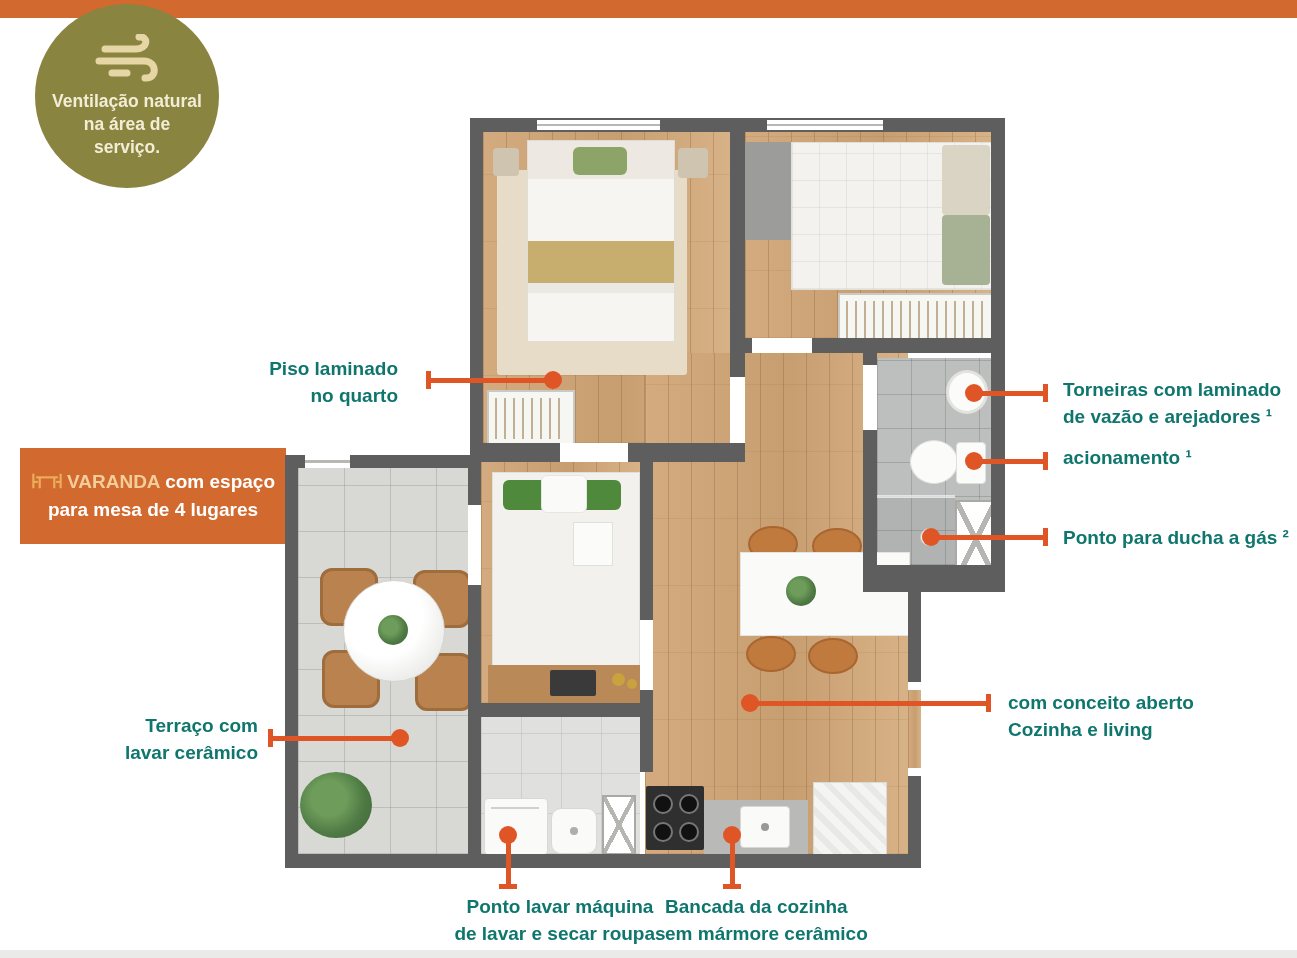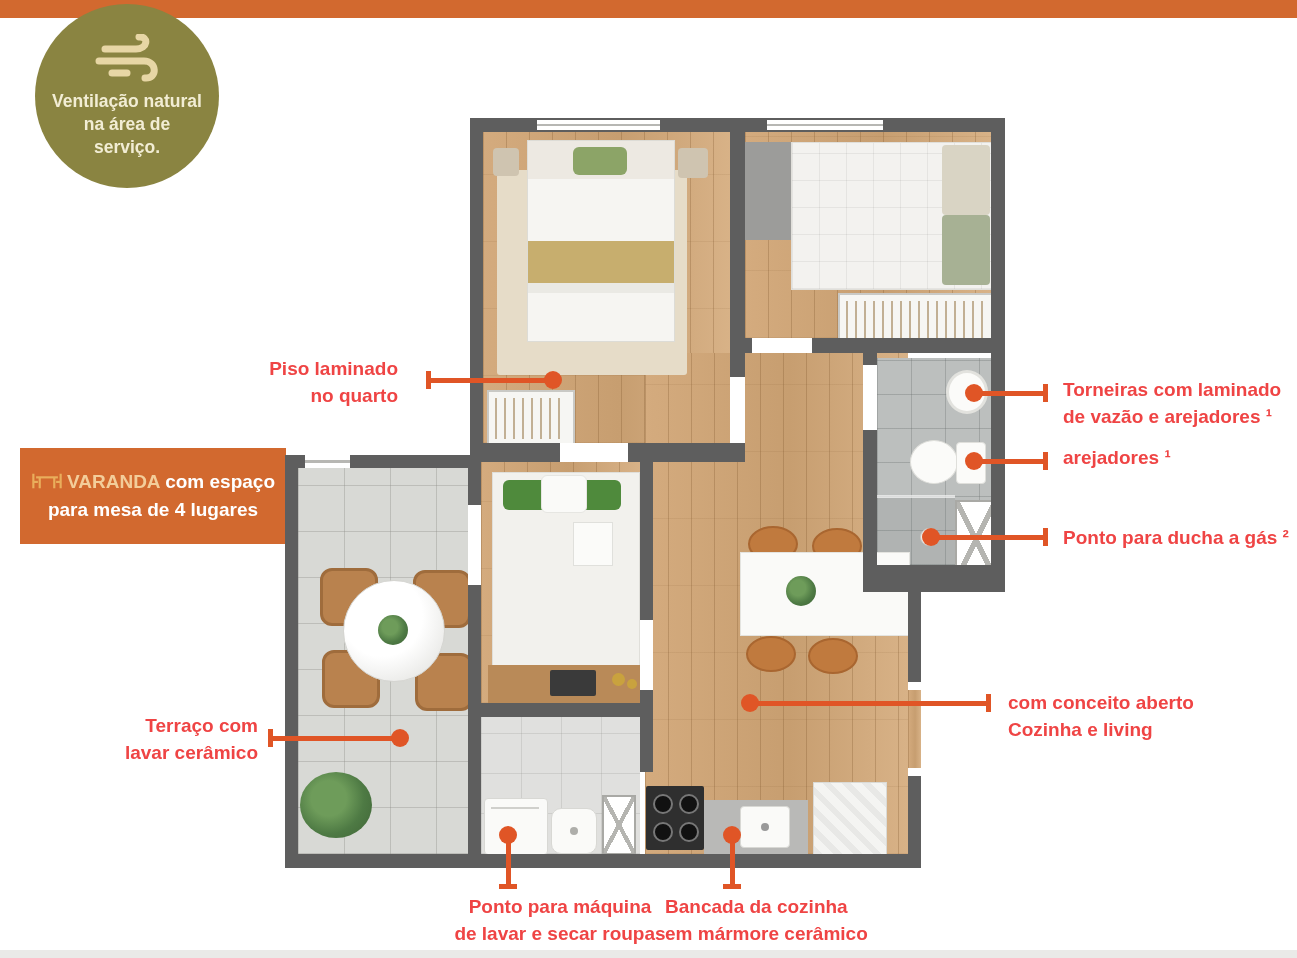--- a/index.html
+++ b/index.html
@@ -23,21 +23,21 @@
   .white-f{position:absolute;background:#FAFAF8;border:1px solid #D8D8D4;border-radius:4px;}
   .closet{position:absolute;background:#F6F6F3;border:2px solid #C9C9C5;}
   .closet .rail{position:absolute;left:6px;right:6px;top:6px;bottom:6px;
     background-image:repeating-linear-gradient(90deg, rgba(150,118,70,.55) 0 2px, rgba(0,0,0,0) 2px 9px);}
   .window{position:absolute;background:linear-gradient(#fff 0 38%,#B7B7B3 38% 62%,#fff 62%);}
   .hatch{position:absolute;background-color:#fff;border:2px solid #A9A9A5;background-image:
     linear-gradient(to top right, rgba(0,0,0,0) 46%, #B5B5B1 46% 54%, rgba(0,0,0,0) 54%),
     linear-gradient(to bottom right, rgba(0,0,0,0) 46%, #B5B5B1 46% 54%, rgba(0,0,0,0) 54%);}
   .lead{position:absolute;background:#E05526;}
   .dot{position:absolute;width:18px;height:18px;border-radius:50%;background:#E05526;}
-  .callout{position:absolute;color:#ef4444;font-size:19px;font-weight:bold;line-height:27px;}
+  .callout{position:absolute;color:#0f766e;font-size:19px;font-weight:bold;line-height:27px;}
   .callout span{display:block;}
   .chair{position:absolute;width:52px;height:52px;border-radius:12px;background:#B9824E;border:3px solid #9F6C3C;}
   .dchair{position:absolute;width:46px;height:32px;border-radius:50%;background:#C07A3E;border:2px solid #A96630;}
   .quilt{position:absolute;background:#F3F2EF;border:1px solid #E0DFDA;background-image:
     repeating-linear-gradient(0deg, rgba(0,0,0,.06) 0 1px, rgba(0,0,0,0) 1px 27px),
     repeating-linear-gradient(90deg, rgba(0,0,0,.06) 0 1px, rgba(0,0,0,0) 1px 27px);}
   .gpillow{position:absolute;background:#6E9450;border-radius:6px;}
   .plant{position:absolute;border-radius:50%;
     background:radial-gradient(circle at 40% 40%, #6E9C5A 0 30%, #4E7A44 60%, #3E6336 100%);}
 </style>
@@ -239,33 +239,33 @@
 
 <div class="callout" style="left:228px;top:355px;width:170px;text-align:right;">
   <span>Piso laminado</span>
   <span>no quarto</span>
 </div>
 <div class="callout" style="left:1063px;top:376px;width:230px;">
   <span>Torneiras com laminado</span>
   <span>de vazão e arejadores ¹</span>
 </div>
 <div class="callout" style="left:1063px;top:444px;width:230px;">
-  <span>arejadores ¹</span>
+  <span>acionamento ¹</span>
 </div>
 <div class="callout" style="left:1063px;top:524px;width:234px;">
   <span>Ponto para ducha a gás ²</span>
 </div>
 <div class="callout" style="left:1008px;top:689px;width:240px;">
   <span>com conceito aberto</span>
   <span>Cozinha e living</span>
 </div>
 <div class="callout" style="left:108px;top:712px;width:150px;text-align:right;">
   <span>Terraço com</span>
   <span>lavar cerâmico</span>
 </div>
 <div class="callout" style="left:430px;top:893px;width:260px;text-align:center;">
-  <span>Ponto para máquina</span>
+  <span>Ponto lavar máquina</span>
   <span>de lavar e secar roupas</span>
 </div>
 <div class="callout" style="left:665px;top:893px;width:260px;text-align:left;">
   <span>Bancada da cozinha</span>
   <span>em mármore cerâmico</span>
 </div>
 
 </body></html>

